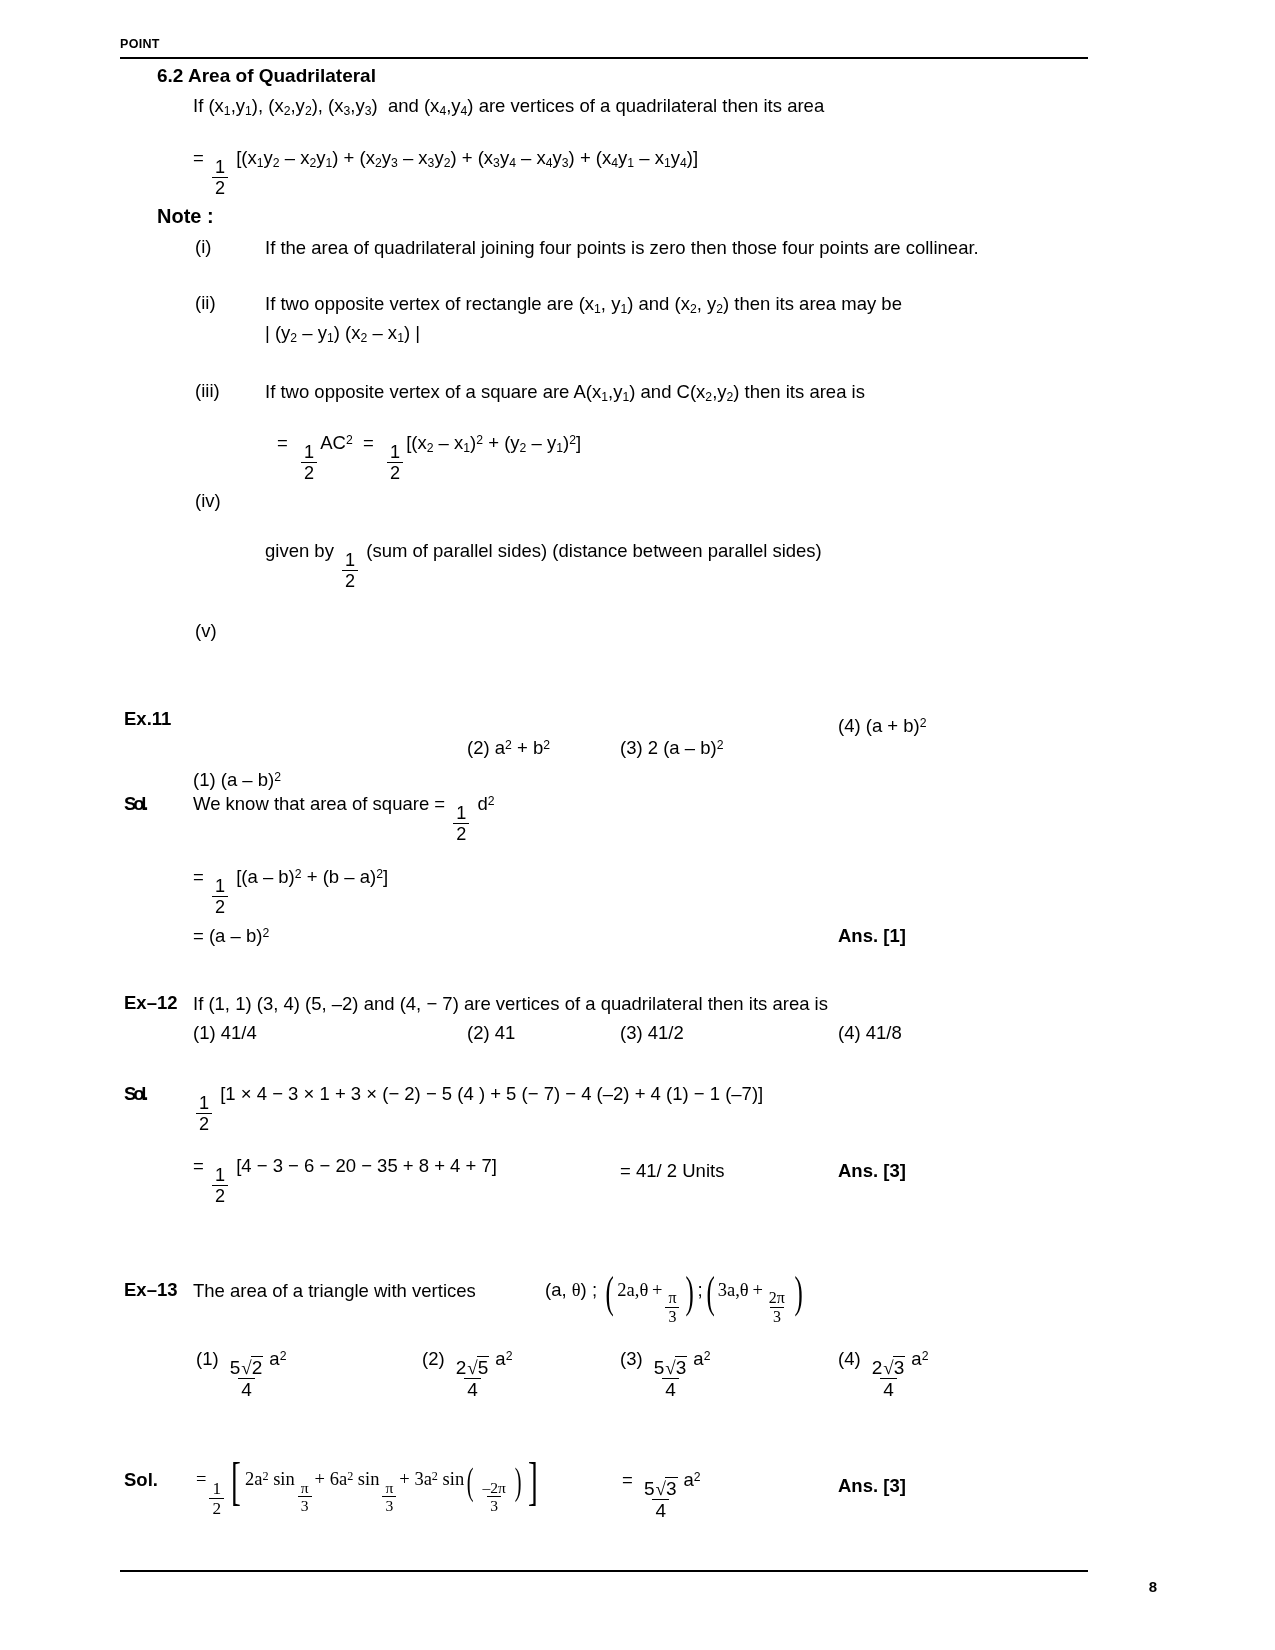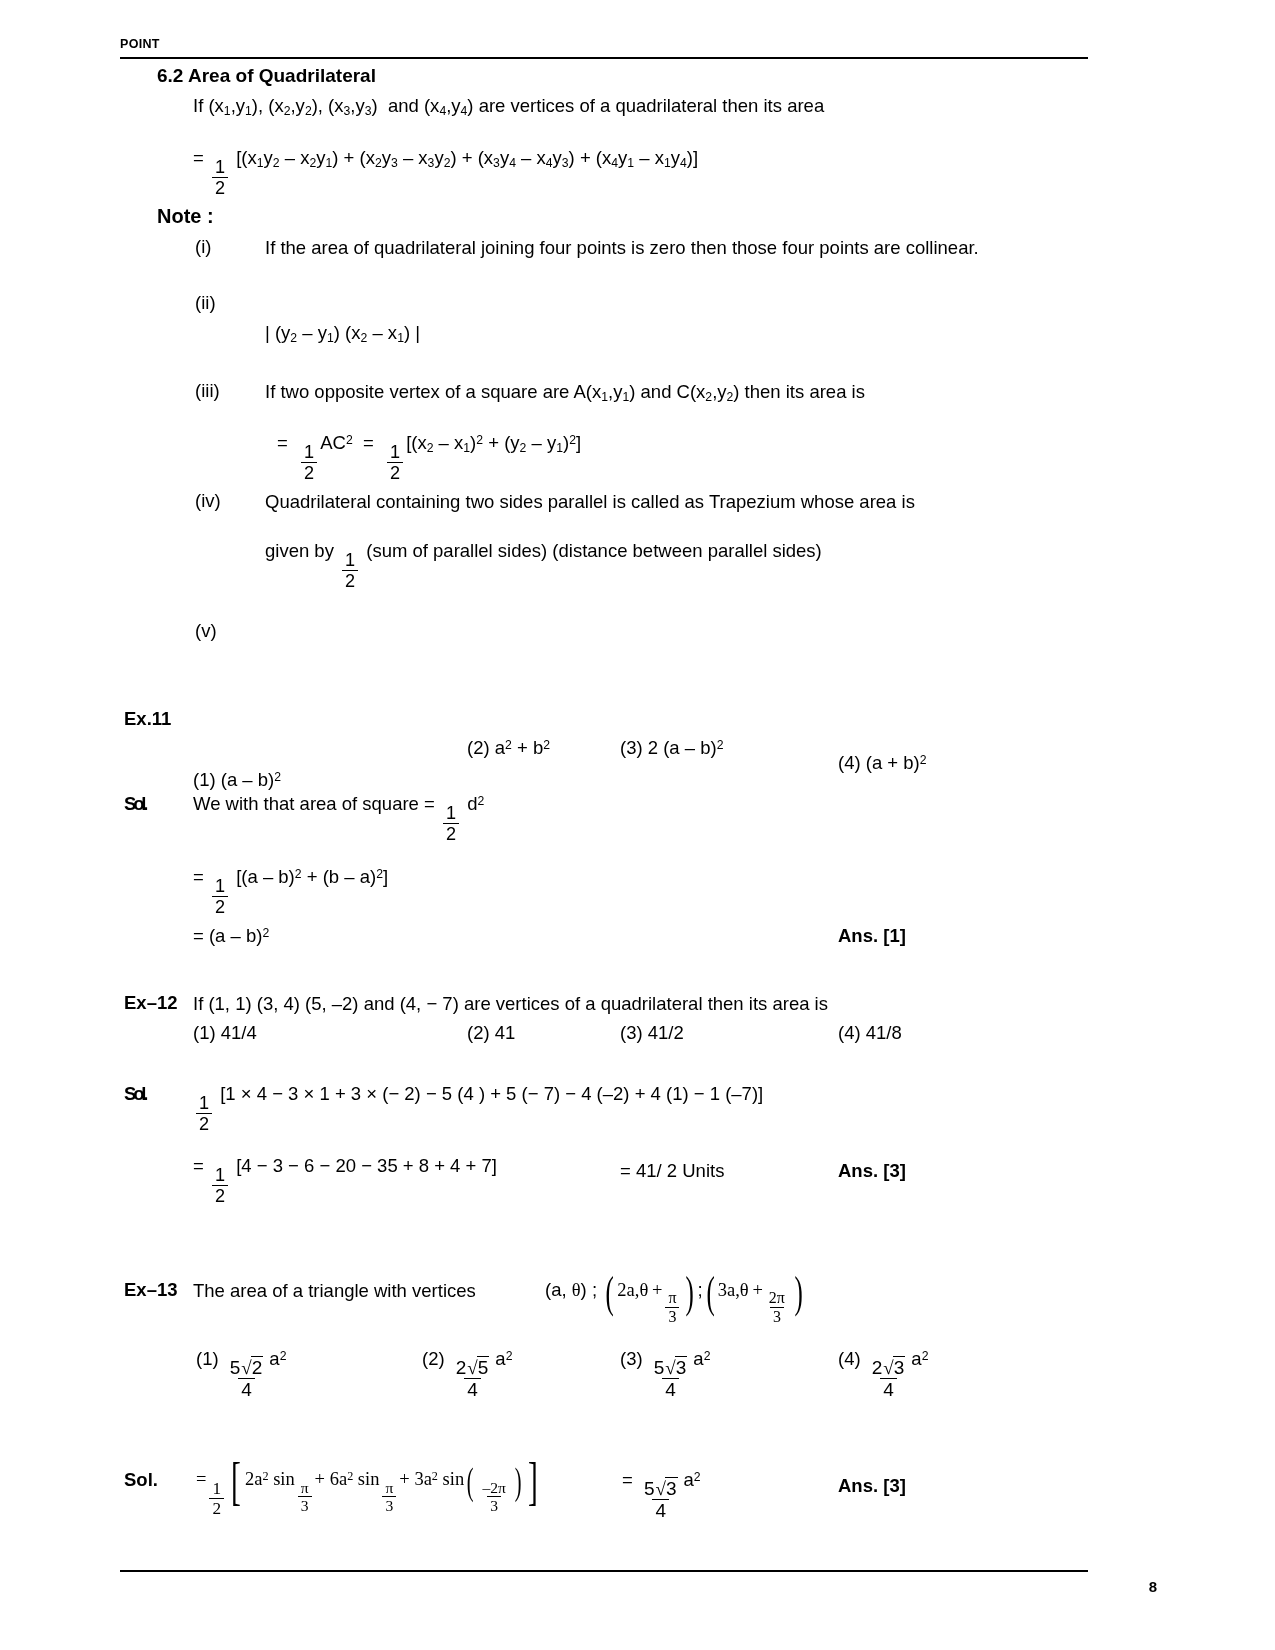--- a/index.html
+++ b/index.html
@@ -188,67 +188,69 @@
         <span class="den">2</span>
       </span>&nbsp;[(x<sub>1</sub>y<sub>2</sub> – x<sub>2</sub>y<sub>1</sub>) + (x<sub>2</sub>y<sub>3</sub> – x<sub>3</sub>y<sub>2</sub>) + (x<sub>3</sub>y<sub>4</sub> – x<sub>4</sub>y<sub>3</sub>) + (x<sub>4</sub>y<sub>1</sub> – x<sub>1</sub>y<sub>4</sub>)]
   </div>
 
   <div class="blk note-hd" style="left:157px; top:205px;">Note :</div>
 
   <div class="blk rom" style="left:195px; top:236px;">(i)</div>
   <div class="blk body-txt" style="left:265px; top:236px;">If the area of quadrilateral joining four points is zero then those four points are collinear.</div>
 
   <div class="blk rom" style="left:195px; top:292px;">(ii)</div>
+  <div class="blk body-txt" style="left:265px; top:292px;">
+    If two opposite vertex of rectangle are (x<sub>1</sub>, y<sub>1</sub>) and (x<sub>2</sub>, y<sub>2</sub>) then its area may be
+  </div>
   <div class="blk mathline" style="left:265px; top:322px;">
     | (y<sub>2</sub> – y<sub>1</sub>) (x<sub>2</sub> – x<sub>1</sub>) |
   </div>
 
   <div class="blk rom" style="left:195px; top:380px;">(iii)</div>
   <div class="blk body-txt" style="left:265px; top:380px;">
     If two opposite vertex of a square are A(x<sub>1</sub>,y<sub>1</sub>) and C(x<sub>2</sub>,y<sub>2</sub>) then its area is
   </div>
   <div class="blk mathline" style="left:277px; top:432px;">
     =&nbsp;&nbsp;<span class="frac">
         <span class="num">1</span>
         <span class="den">2</span>
       </span>AC<sup>2</sup>&nbsp; =&nbsp;&nbsp;<span class="frac">
         <span class="num">1</span>
         <span class="den">2</span>
       </span>[(x<sub>2</sub> – x<sub>1</sub>)<sup>2</sup> + (y<sub>2</sub> – y<sub>1</sub>)<sup>2</sup>]
   </div>
 
   <div class="blk rom" style="left:195px; top:490px;">(iv)</div>
-  <div class="blk body-txt" style="left:265px; top:490px;">Quadrilateral containing two sides parallel is called as Trapezium whose area is</div>
   <div class="blk mathline" style="left:265px; top:540px;">
     <span>given by</span>&nbsp;<span class="frac">
         <span class="num">1</span>
         <span class="den">2</span>
       </span>&nbsp;<span>(sum of parallel sides) (distance between parallel sides)</span>
   </div>
 
   <div class="blk rom" style="left:195px; top:620px;">(v)</div>
 
   <div class="blk ans-lbl" style="left:124px; top:708px;">Ex.11</div>
 
   <div class="blk mathline" style="left:193px; top:737px;margin-top:32px;">
     <span>(1)</span>&nbsp;(a – b)<sup>2</sup>
   </div>
   <div class="blk mathline" style="left:467px; top:737px;">
     <span>(2)</span>&nbsp;a<sup>2</sup> + b<sup>2</sup>
   </div>
   <div class="blk mathline" style="left:620px; top:737px;">
     <span>(3)</span>&nbsp;2 (a – b)<sup>2</sup>
   </div>
-  <div class="blk mathline" style="left:838px; top:752px;text-align:center;">
+  <div class="blk mathline" style="left:838px; top:715px;text-align:center;">
     <span>(4)</span>&nbsp;(a + b)<sup>2</sup>
   </div>
 
   <div class="blk sol-lbl" style="left:124px; top:793px;">Sol.</div>
   <div class="blk mathline" style="left:193px; top:793px;">
-    <span>We with that area of square =</span>&nbsp;<span class="frac">
+    <span>We know that area of square =</span>&nbsp;<span class="frac">
         <span class="num">1</span>
         <span class="den">2</span>
       </span>&nbsp;d<sup>2</sup>
   </div>
 
   <div class="blk mathline" style="left:193px; top:866px;">
     =&nbsp;<span class="frac">
         <span class="num">1</span>
         <span class="den">2</span>
       </span>&nbsp;[(a – b)<sup>2</sup> + (b – a)<sup>2</sup>]

